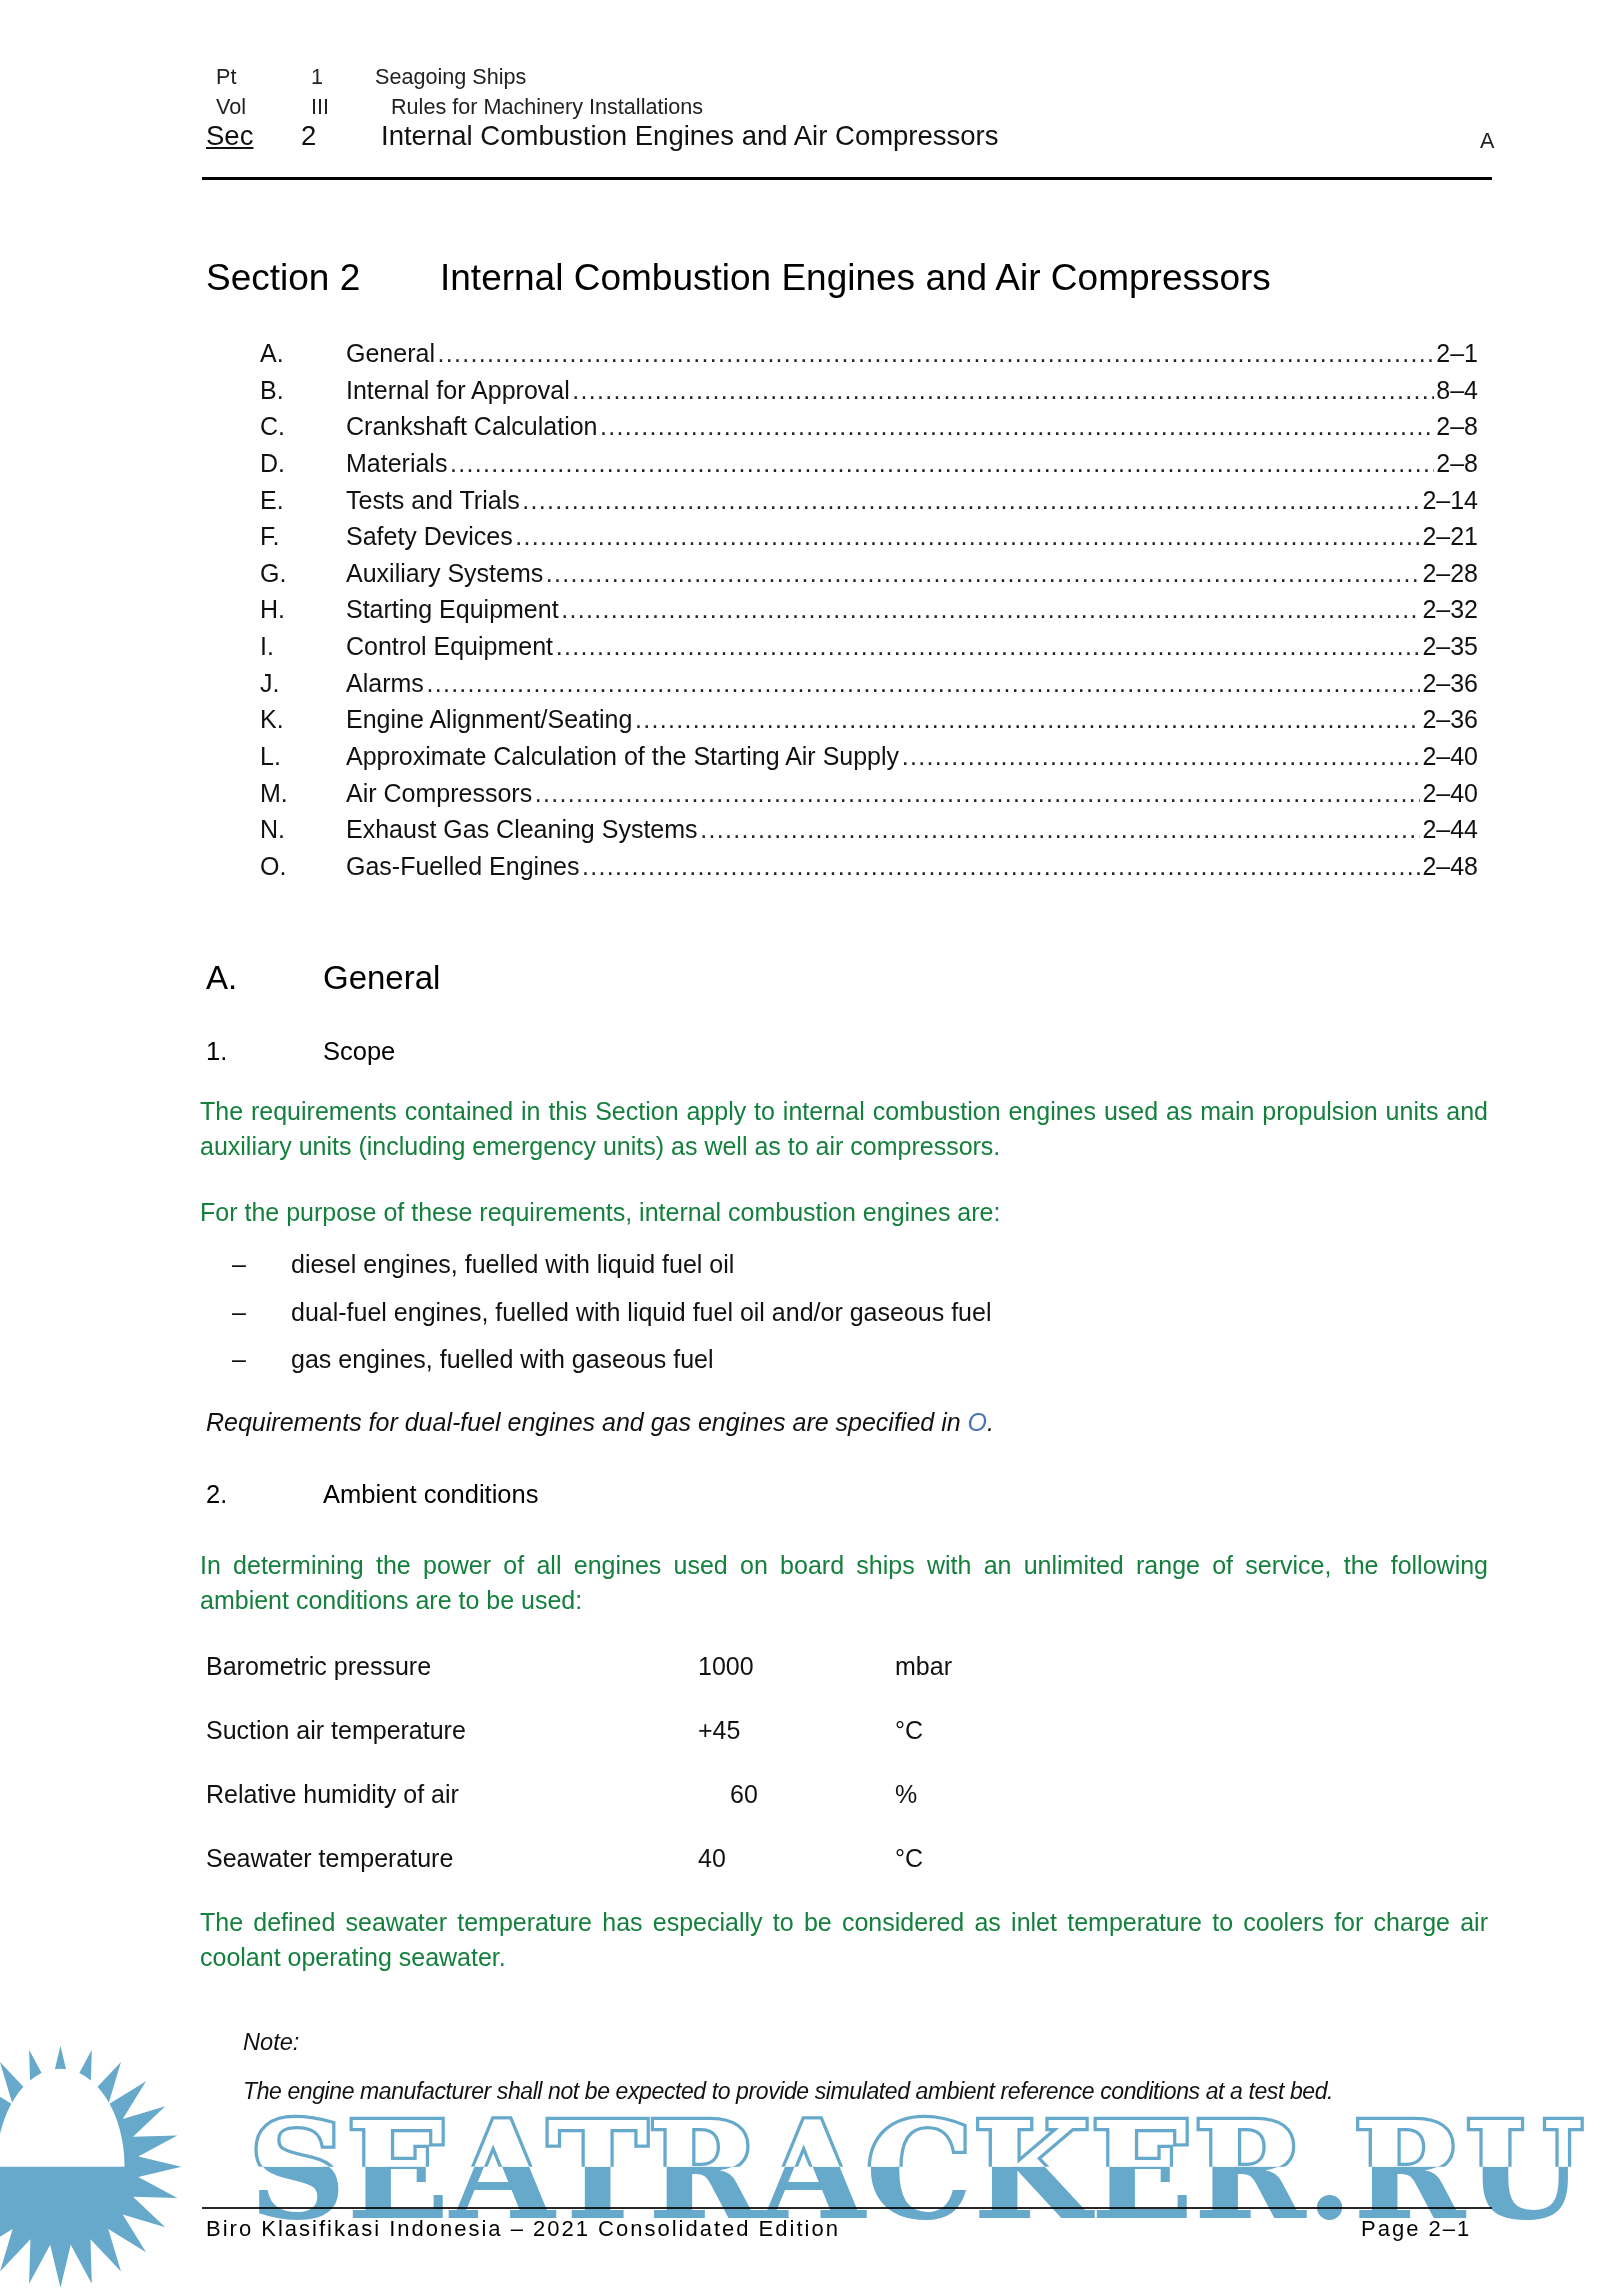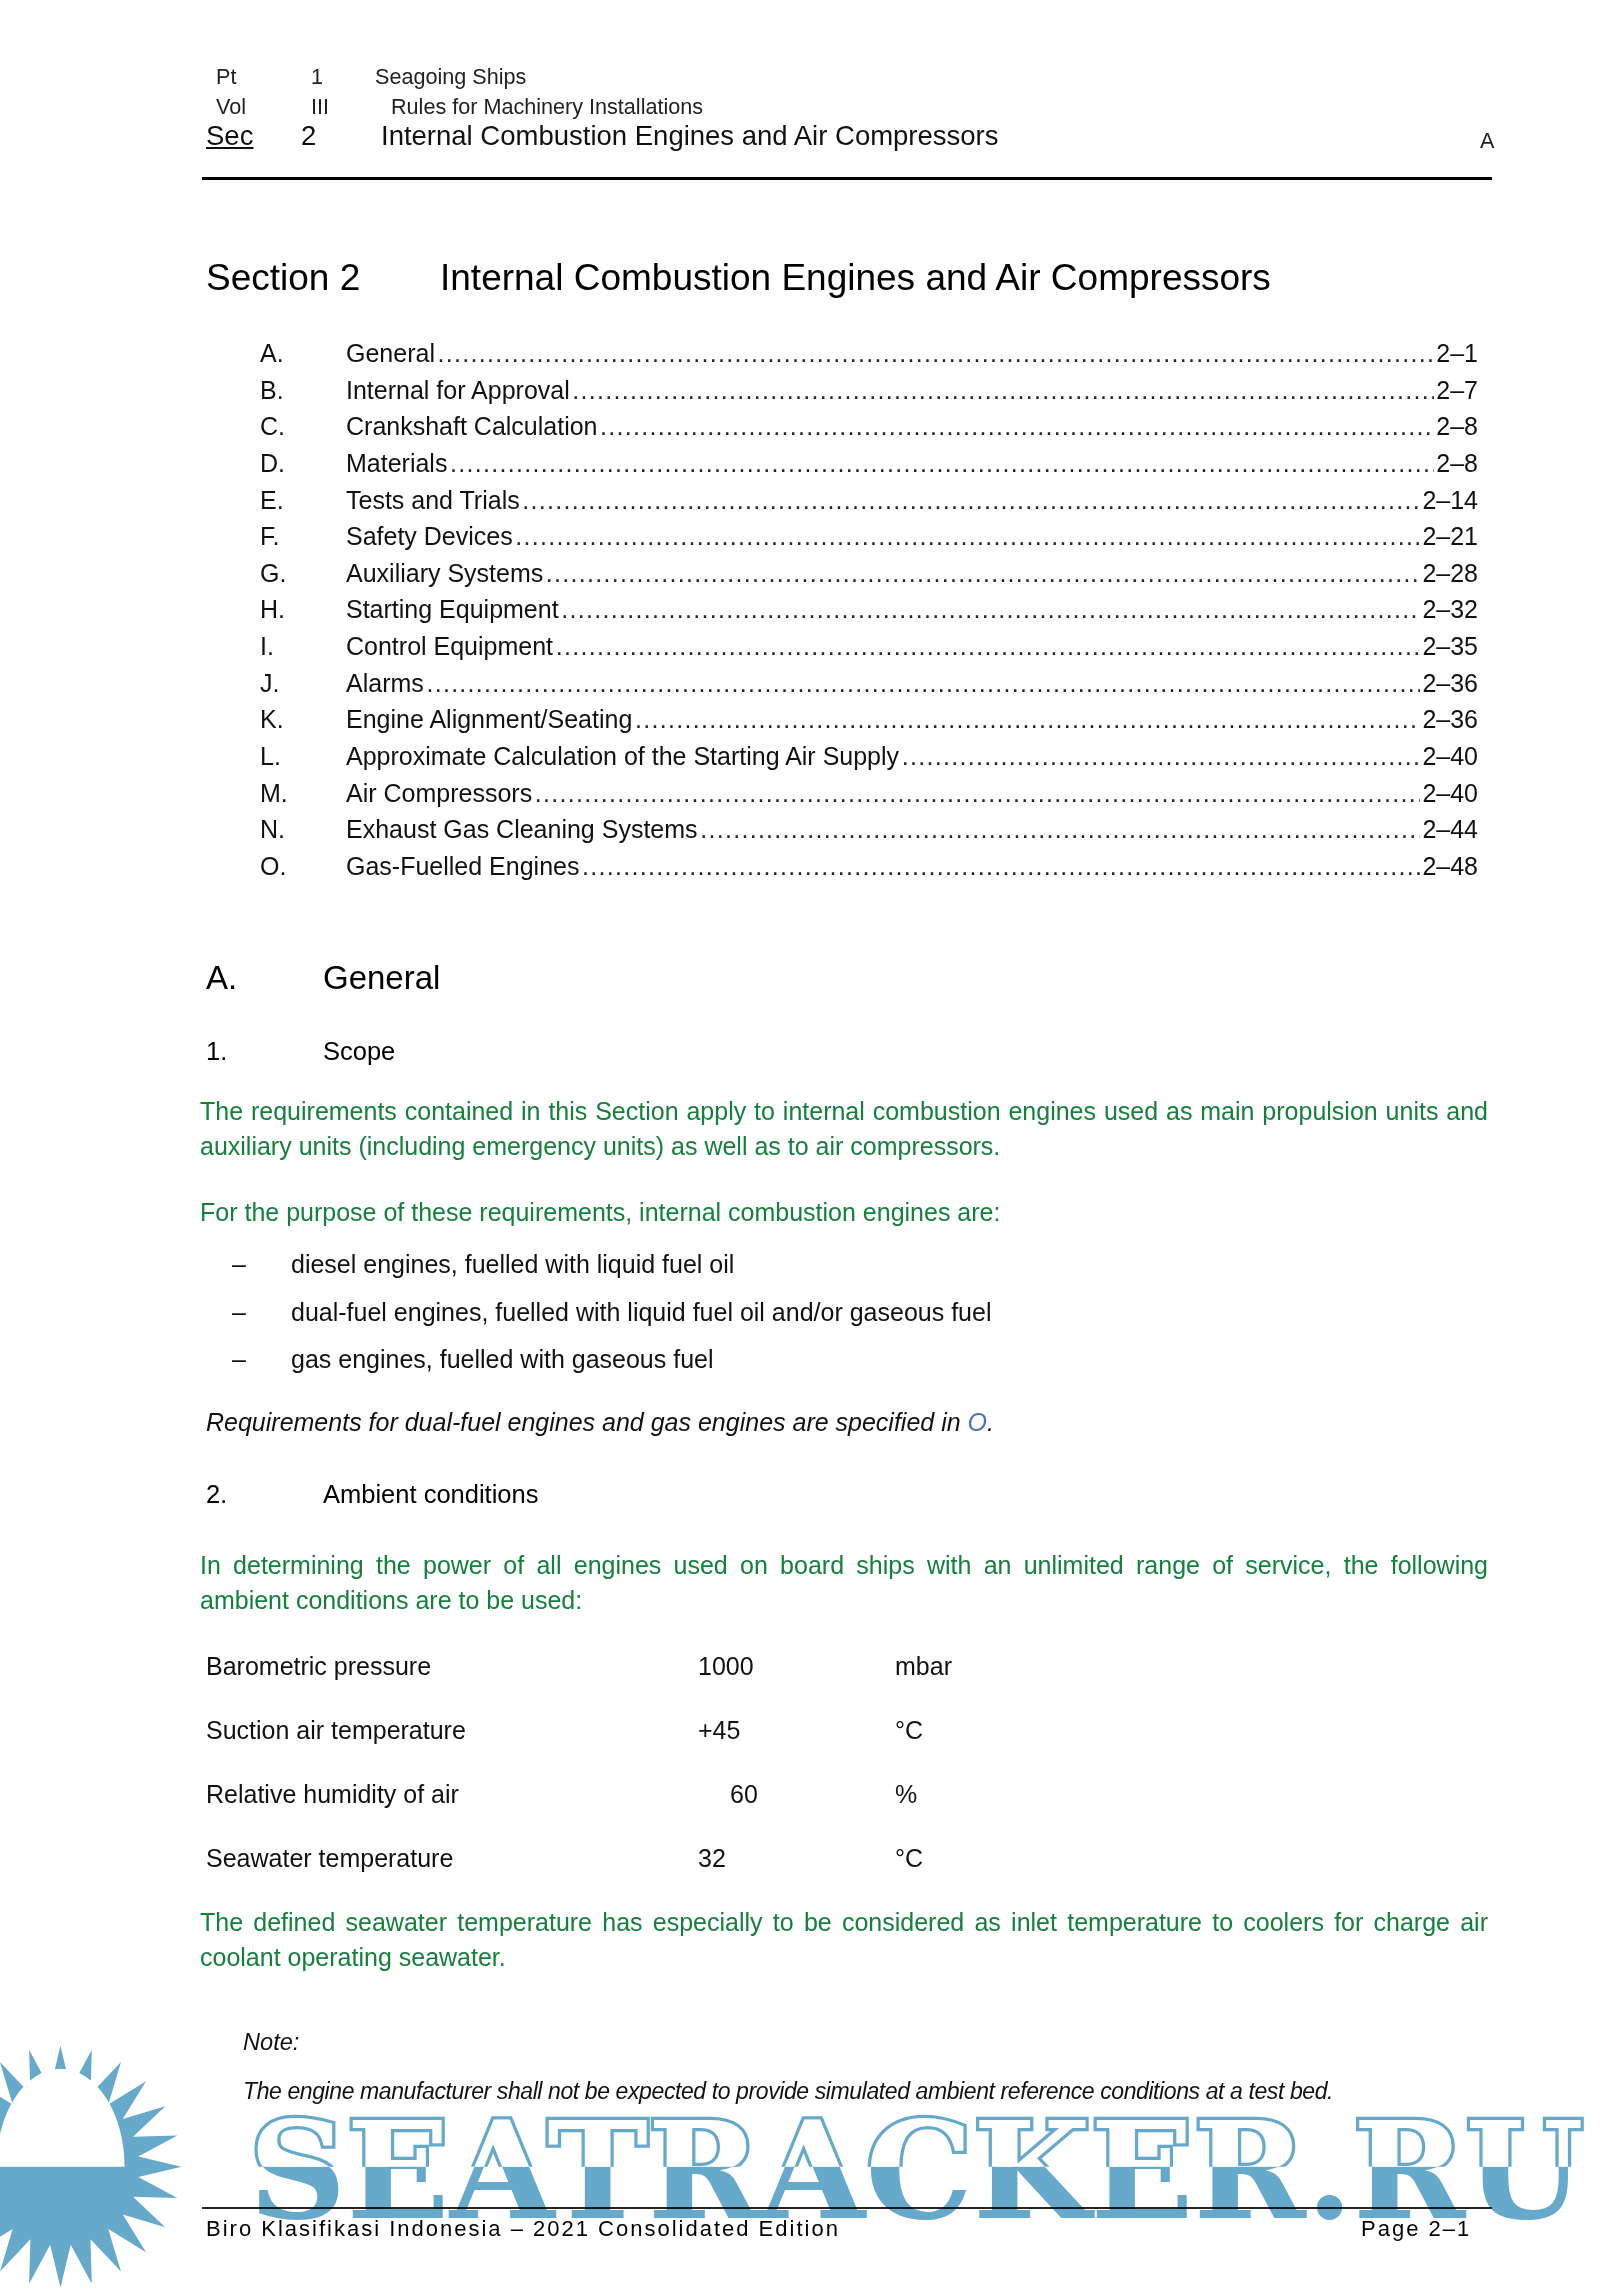--- a/index.html
+++ b/index.html
@@ -57,21 +57,21 @@
     <div class="toc-row" style="top: 339px;">
       <span class="toc-letter">A.</span>
       <span class="toc-label">General</span>
       <span class="toc-dots">........................................................................................................................................................................................................</span>
       <span class="toc-page">2–1</span>
     </div>
     <div class="toc-row" style="top: 376px;">
       <span class="toc-letter">B.</span>
       <span class="toc-label">Internal for Approval</span>
       <span class="toc-dots">........................................................................................................................................................................................................</span>
-      <span class="toc-page">2–7</span>
+      <span class="toc-page">8–4</span>
     </div>
     <div class="toc-row" style="top: 412px;">
       <span class="toc-letter">C.</span>
       <span class="toc-label">Crankshaft Calculation</span>
       <span class="toc-dots">........................................................................................................................................................................................................</span>
       <span class="toc-page">2–8</span>
     </div>
     <div class="toc-row" style="top: 449px;">
       <span class="toc-letter">D.</span>
       <span class="toc-label">Materials</span>
@@ -191,21 +191,21 @@
       <span class="abs amb" style="left:698px; top:1716px;">+45</span>
       <span class="abs amb" style="left:895px; top:1716px;">°C</span>
     </div>
     <div>
       <span class="abs amb" style="left:206px; top:1780px;">Relative humidity of air</span>
       <span class="abs amb" style="left:698px; top:1780px;margin-left:32px;">60</span>
       <span class="abs amb" style="left:895px; top:1780px;">%</span>
     </div>
     <div>
       <span class="abs amb" style="left:206px; top:1844px;">Seawater temperature</span>
-      <span class="abs amb" style="left:698px; top:1844px;">32</span>
+      <span class="abs amb" style="left:698px; top:1844px;">40</span>
       <span class="abs amb" style="left:895px; top:1844px;">°C</span>
     </div>
   </div>
 
 <div class="para" style="top:1905px;">The defined seawater temperature has especially to be considered as inlet temperature to coolers for charge air coolant operating seawater.</div>
 
 <span class="abs note-label" style="left:243px; top:2029px;">Note:</span>
 <span class="abs note-text" style="left:243px; top:2078px;">The engine manufacturer shall not be expected to provide simulated ambient reference conditions at a test bed.</span>
 
 <svg class="watermark" viewBox="0 0 2480 3508">

